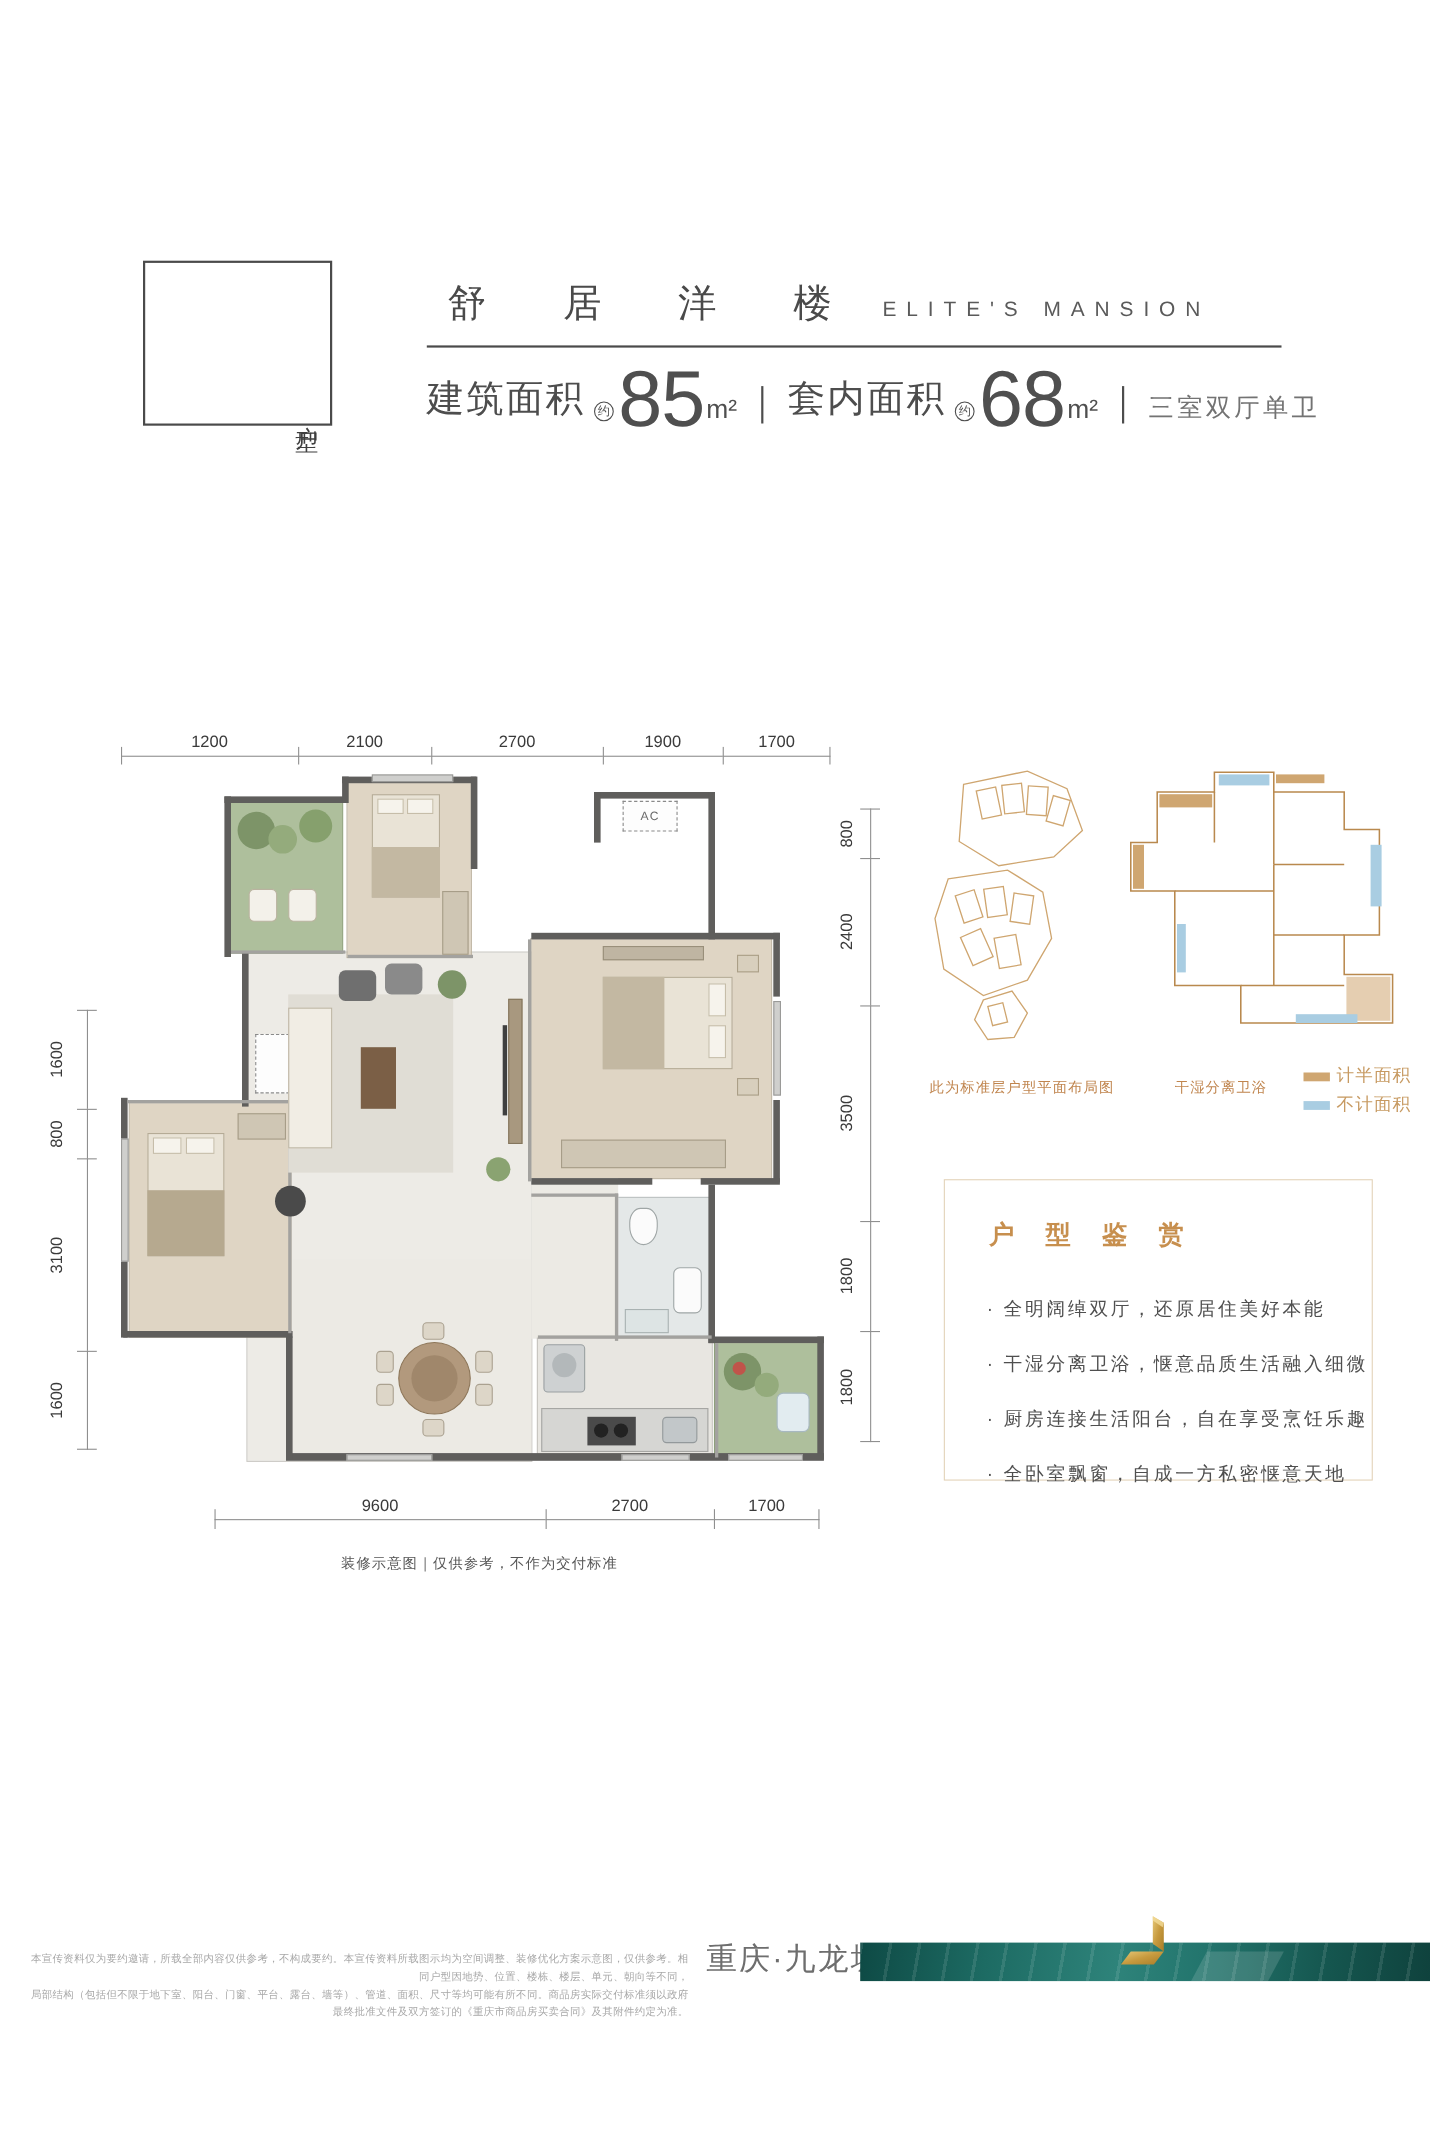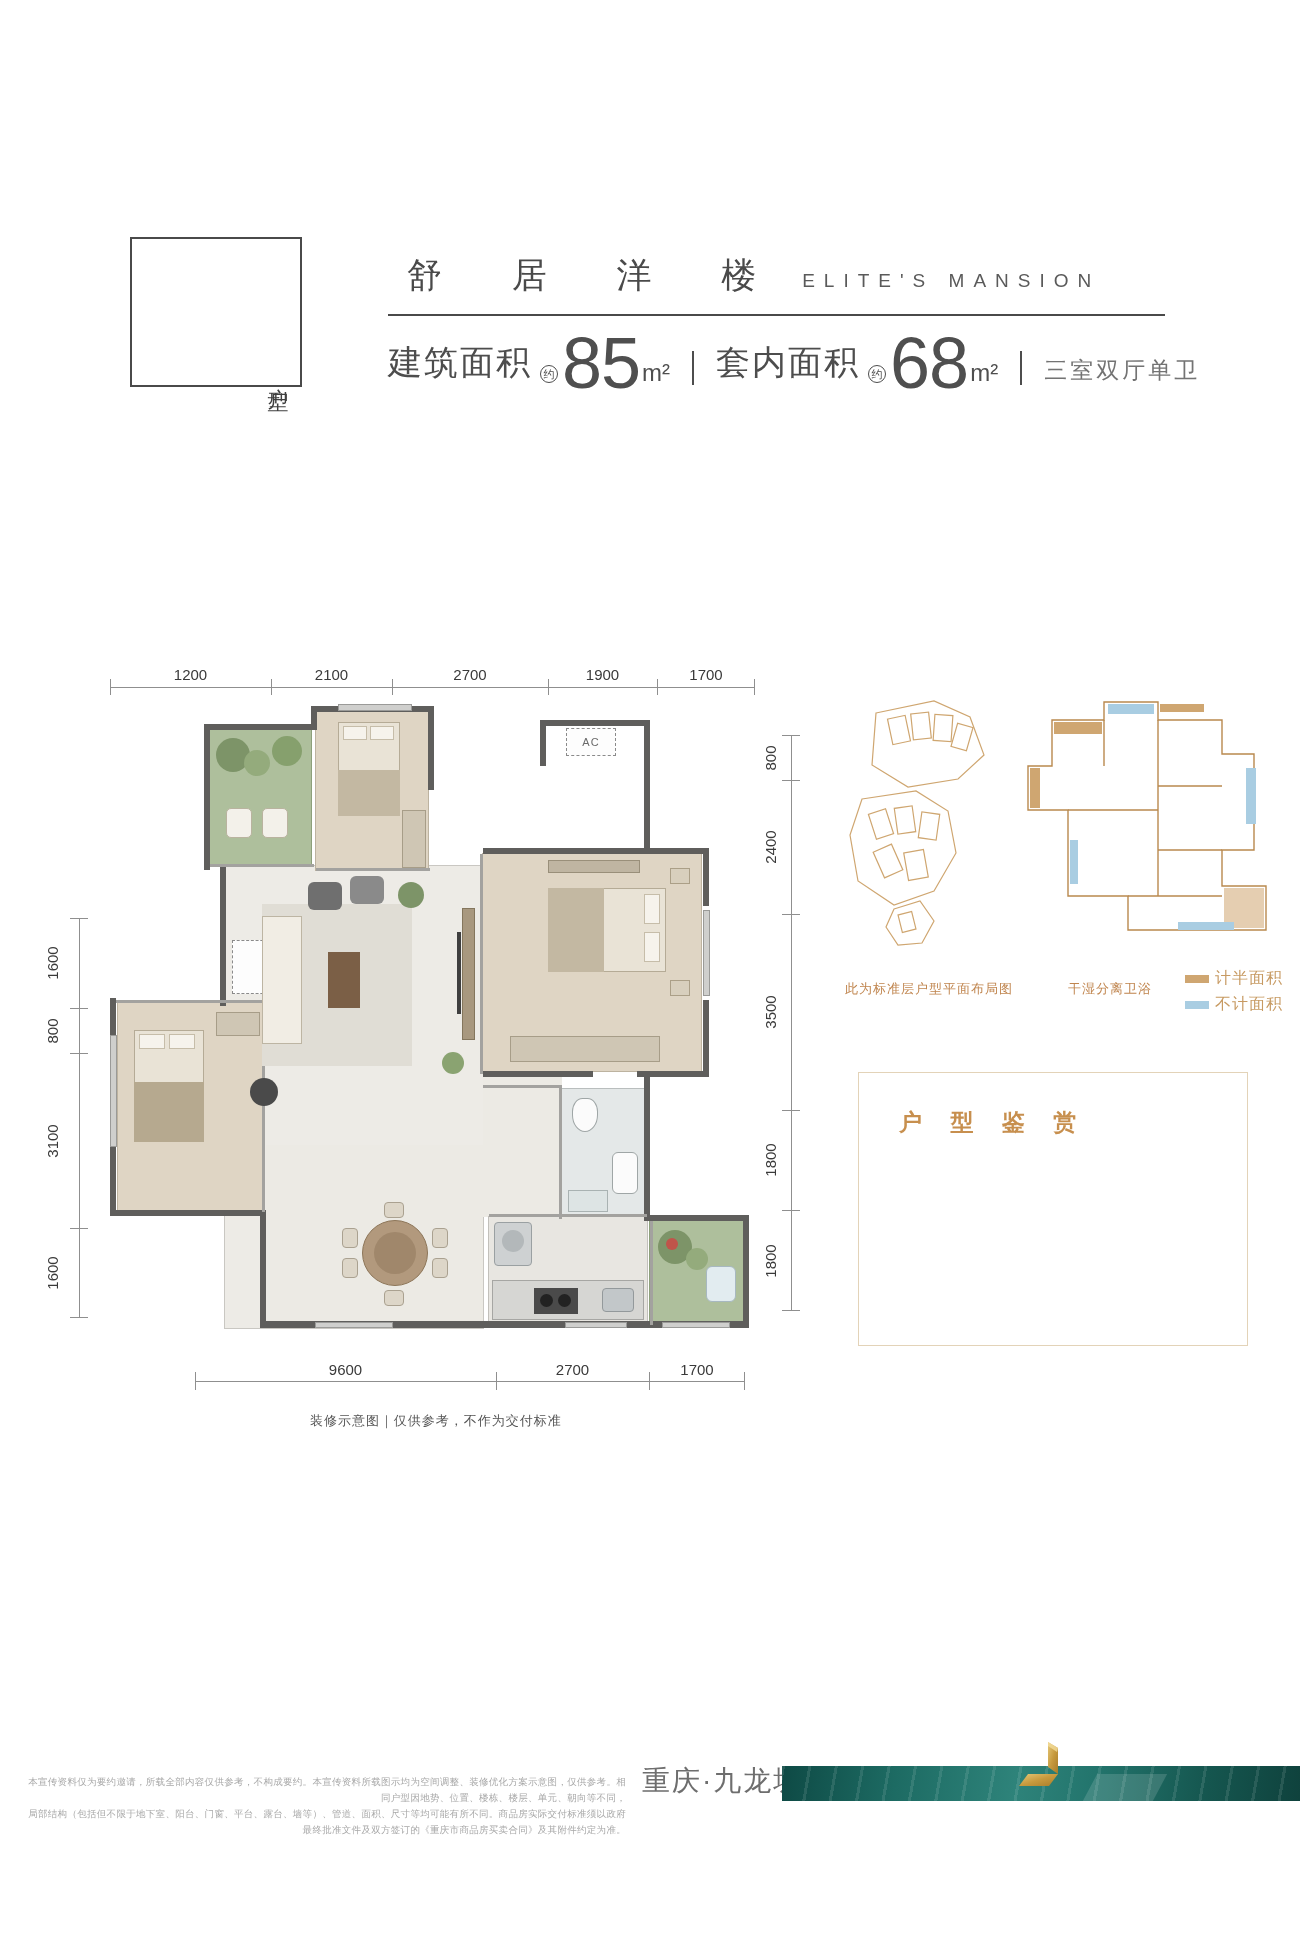--- a/index.html
+++ b/index.html
@@ -360,20 +360,26 @@
       <span class="lb">计半面积</span>
     </div>
     <div class="row">
       <span class="sw sw2"></span>
       <span class="lb">不计面积</span>
     </div>
   </div>
 
   <div class="appr">
     <div class="appr-title">户 型 鉴 赏</div>
+    <div class="appr-list">
+      <div class="appr-item">· 全明阔绰双厅，还原居住美好本能</div>
+      <div class="appr-item">· 干湿分离卫浴，惬意品质生活融入细微</div>
+      <div class="appr-item">· 厨房连接生活阳台，自在享受烹饪乐趣</div>
+      <div class="appr-item">· 全卧室飘窗，自成一方私密惬意天地</div>
+    </div>
   </div>
 
   <div class="disclaimer">
     <div>本宣传资料仅为要约邀请，所载全部内容仅供参考，不构成要约。本宣传资料所载图示均为空间调整、装修优化方案示意图，仅供参考。相同户型因地势、位置、楼栋、楼层、单元、朝向等不同，</div>
     <div>局部结构（包括但不限于地下室、阳台、门窗、平台、露台、墙等）、管道、面积、尺寸等均可能有所不同。商品房实际交付标准须以政府最终批准文件及双方签订的《重庆市商品房买卖合同》及其附件约定为准。</div>
   </div>
   <div class="location">重庆·九龙坡·石杨路</div>
   <div class="teal-bar">
     <div class="teal-streaks"></div>
     <div class="teal-ghost"></div>

